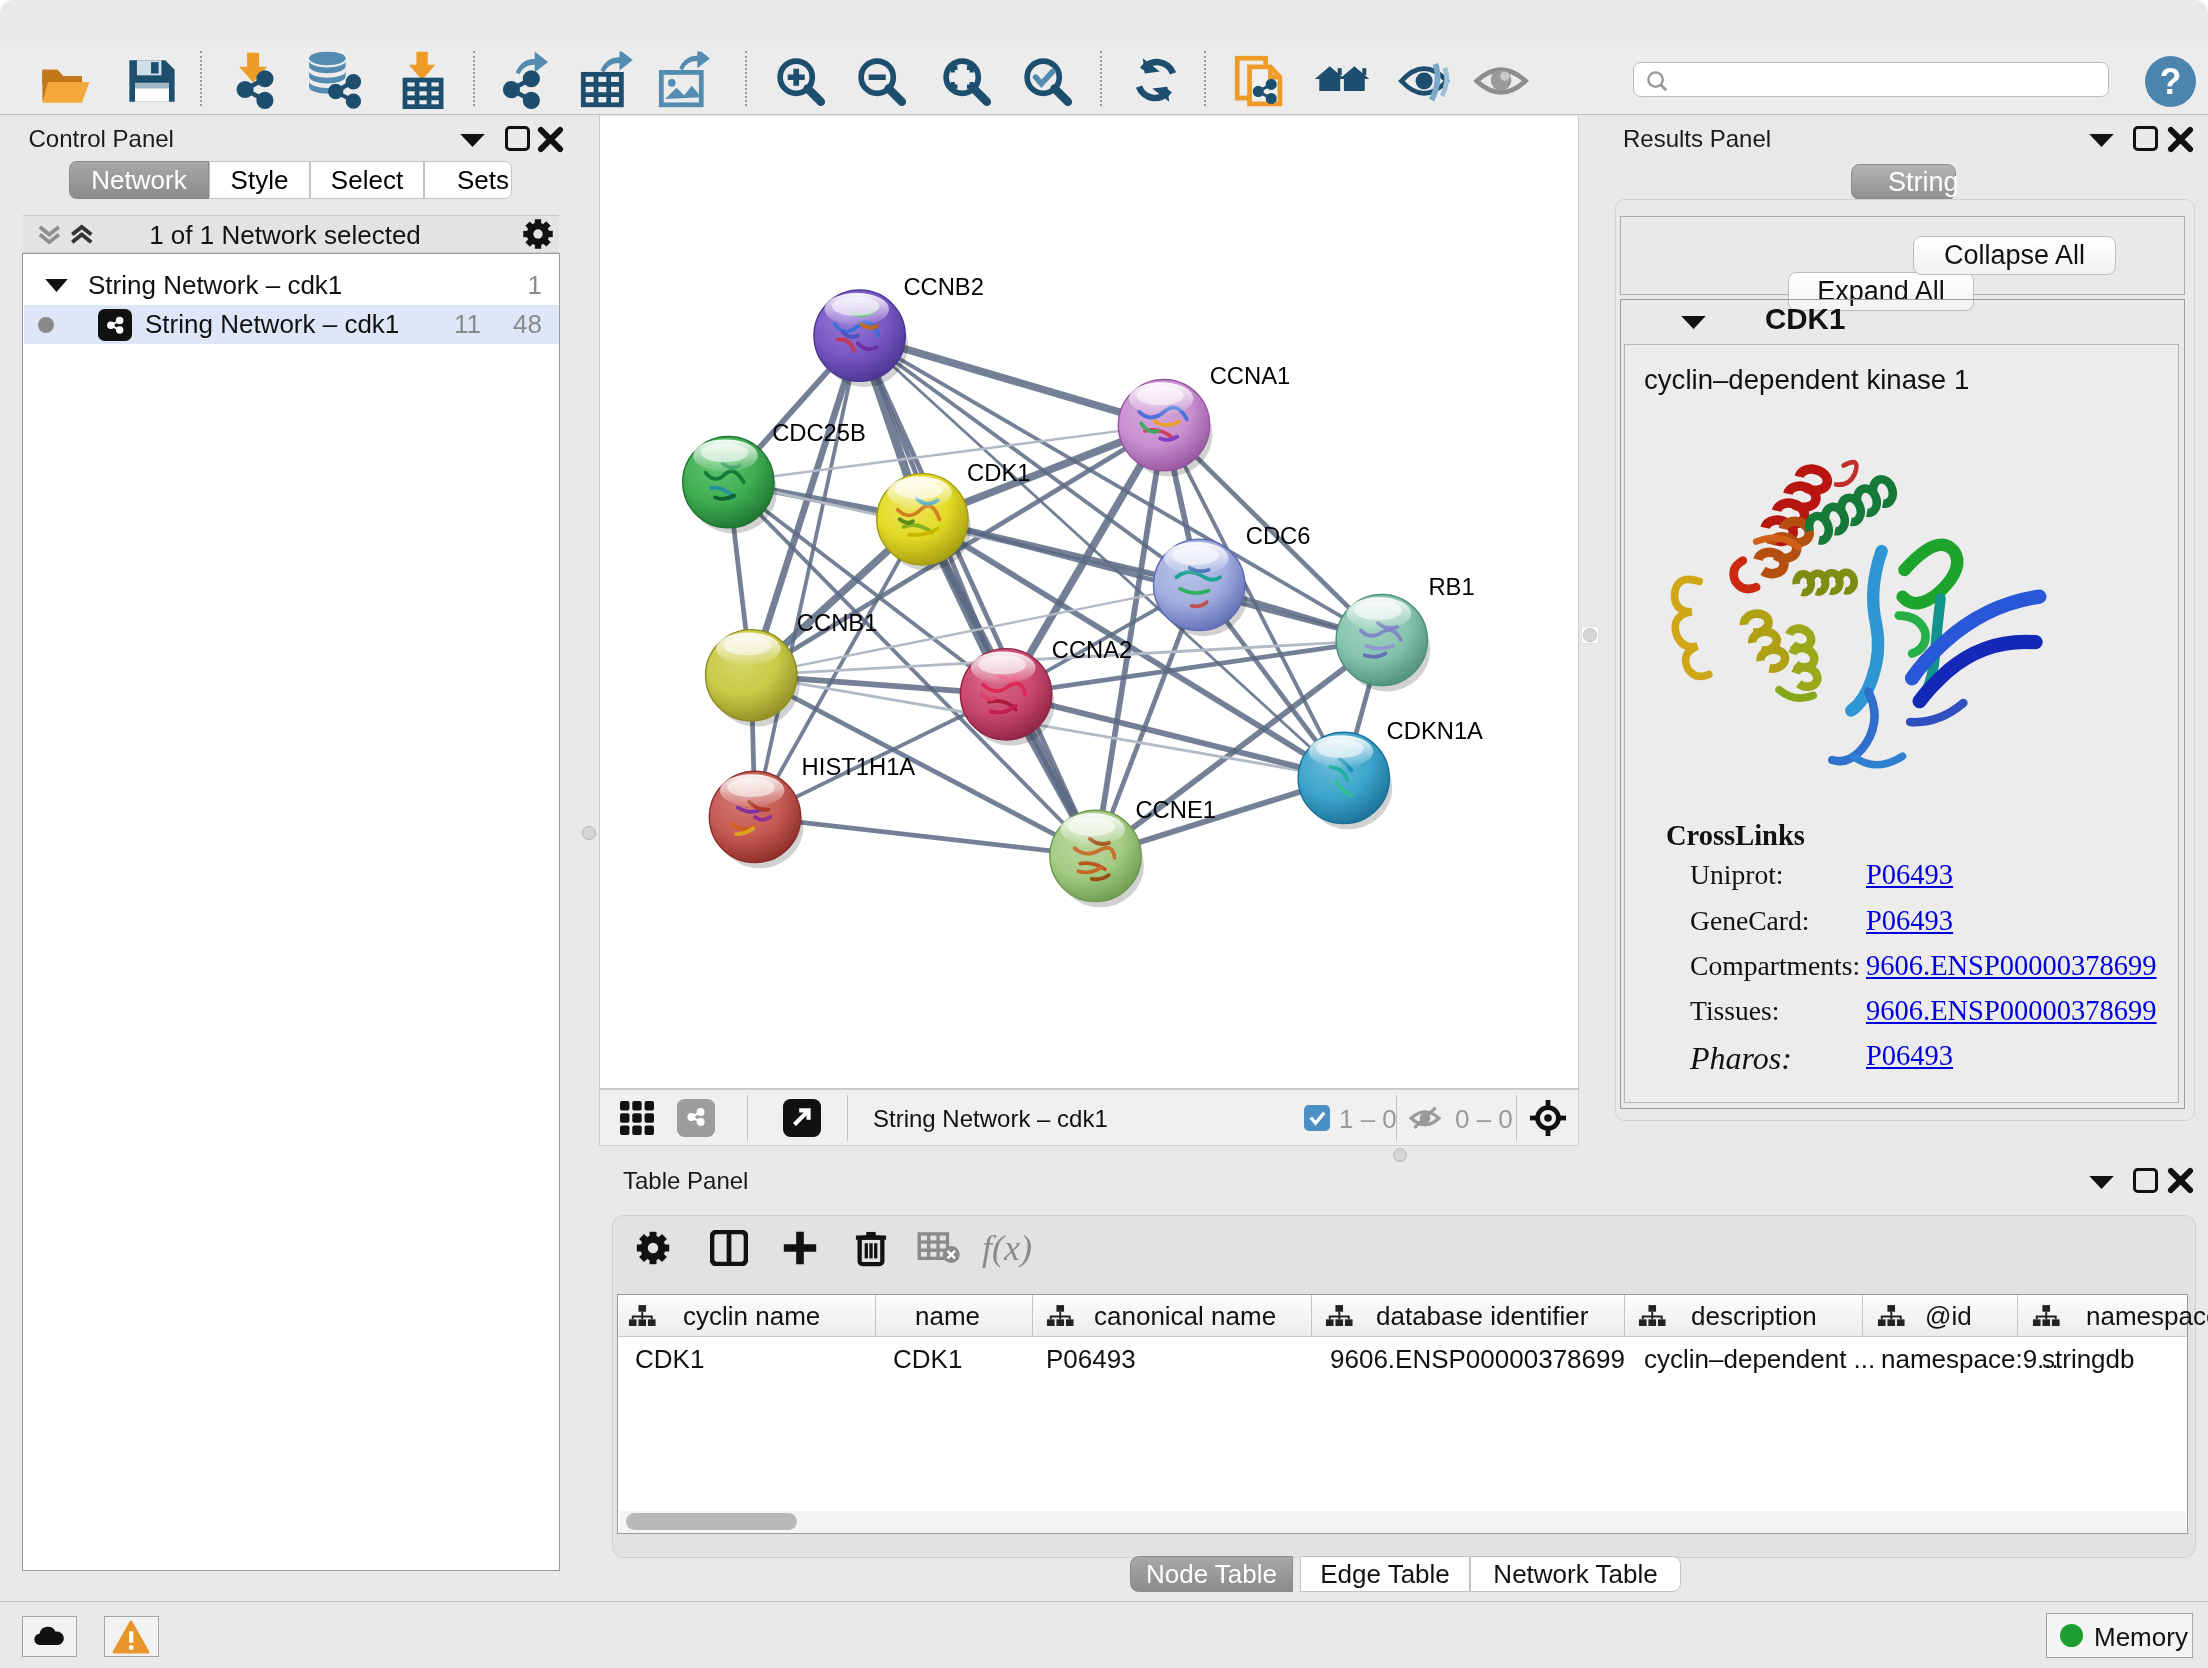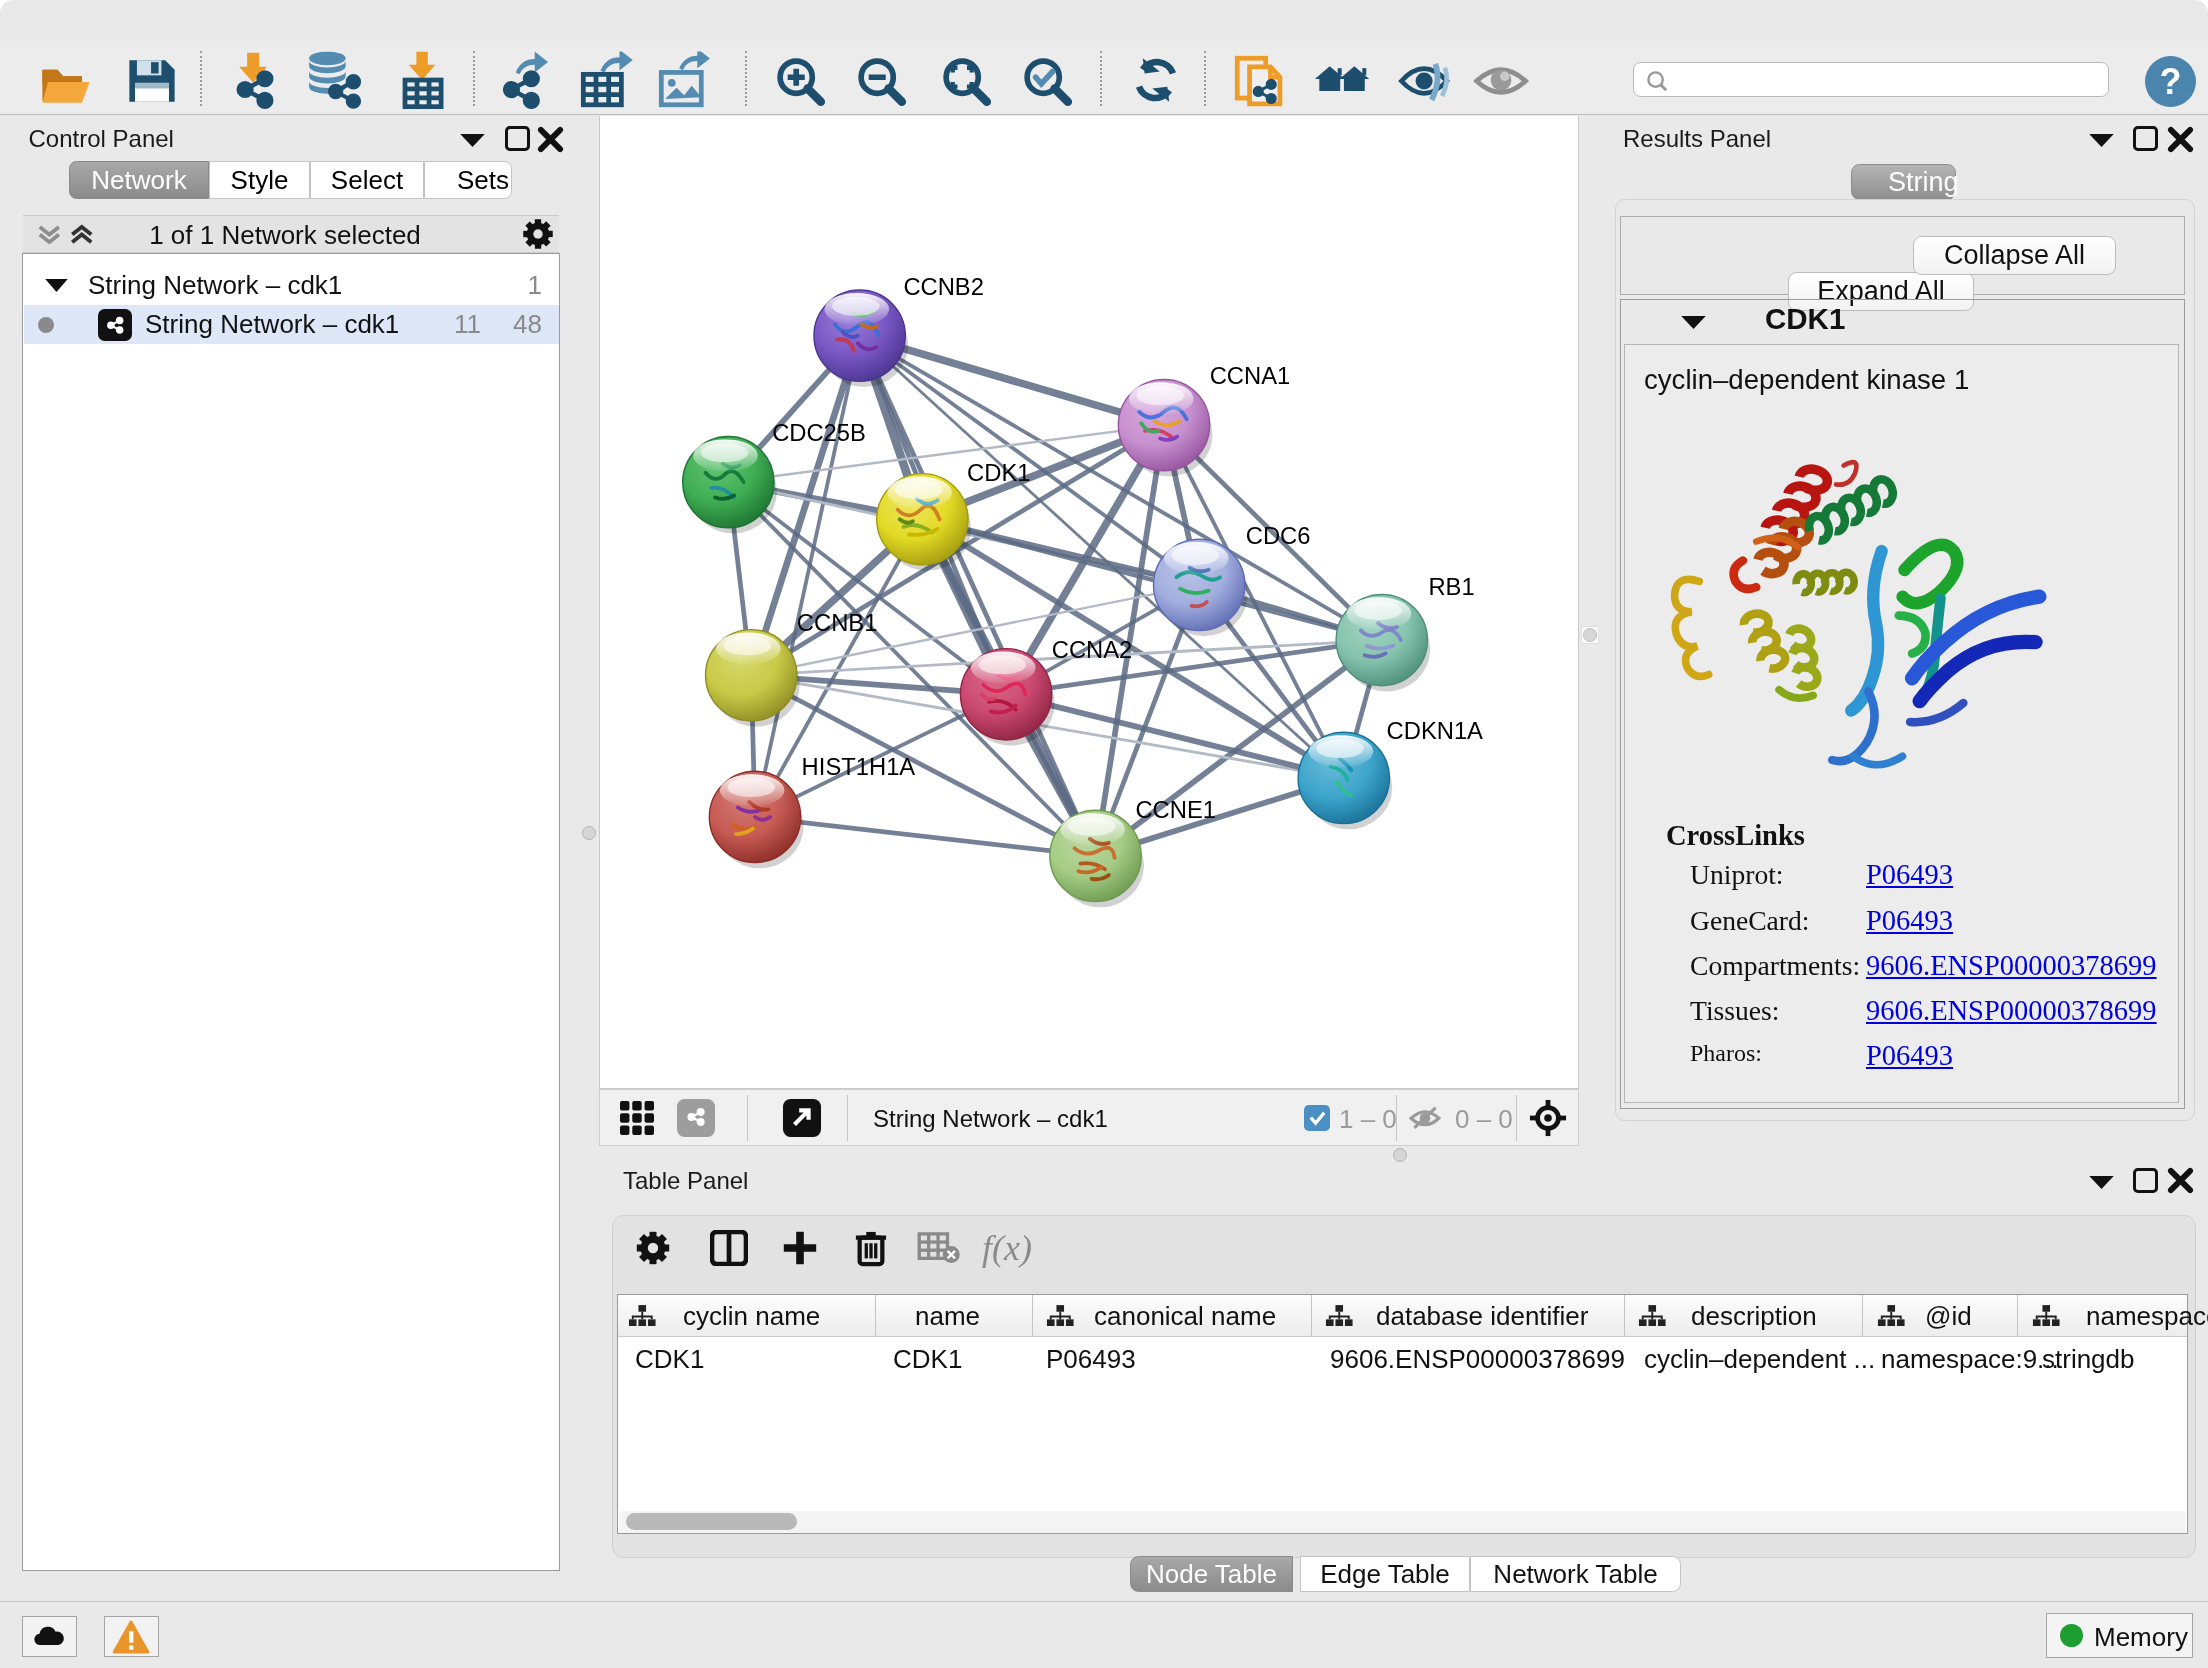--- a/index.html
+++ b/index.html
@@ -613,21 +613,21 @@
 </svg>
 <div class="abs serif" style="left:1666px;top:820px;font-size:28.5px;font-weight:bold;color:#111;">CrossLinks</div>
 <div class="abs serif" style="left:1690px;top:859px;font-size:27.6px;color:#111;">Uniprot:</div>
 <div class="abs serif" style="left:1866px;top:859px;font-size:28.5px;"><a class="bl">P06493</a></div>
 <div class="abs serif" style="left:1690px;top:905px;font-size:27.6px;color:#111;">GeneCard:</div>
 <div class="abs serif" style="left:1866px;top:905px;font-size:28.5px;"><a class="bl">P06493</a></div>
 <div class="abs serif" style="left:1690px;top:950px;font-size:27.6px;color:#111;">Compartments:</div>
 <div class="abs serif" style="left:1866px;top:950px;font-size:28.5px;"><a class="bl">9606.ENSP00000378699</a></div>
 <div class="abs serif" style="left:1690px;top:995px;font-size:27.6px;color:#111;">Tissues:</div>
 <div class="abs serif" style="left:1866px;top:995px;font-size:28.5px;"><a class="bl">9606.ENSP00000378699</a></div>
-<div class="abs serif" style="left:1690px;top:1040px;font-size:24px;color:#111;">Pharos:</div>
+<div class="abs serif" style="left:1690px;top:1040px;font-size:32px;color:#111;font-style:italic;">Pharos:</div>
 <div class="abs serif" style="left:1866px;top:1040px;font-size:28.5px;"><a class="bl">P06493</a></div>
 <div id="tablep"></div>
 <div class="abs ptitle" style="left:623px;top:1167px;">Table Panel</div>
 <svg class="abs" style="left:2088px;top:1174px" width="27" height="16" viewBox="0 0 28 17">
       <path d="M1 2 h26 l-13 14 z" fill="#111"></path>
     </svg>
 <div class="abs" style="left:2133px;top:1168px;width:25px;height:25px;border:3.3px solid #111;border-radius:4.8px;"></div>
 <svg class="abs" style="left:2167px;top:1167px" width="27" height="27" viewBox="0 0 28 28">
       <path d="M4 4 L24 24 M24 4 L4 24" stroke="#111" stroke-width="6" stroke-linecap="round"></path>
     </svg>

